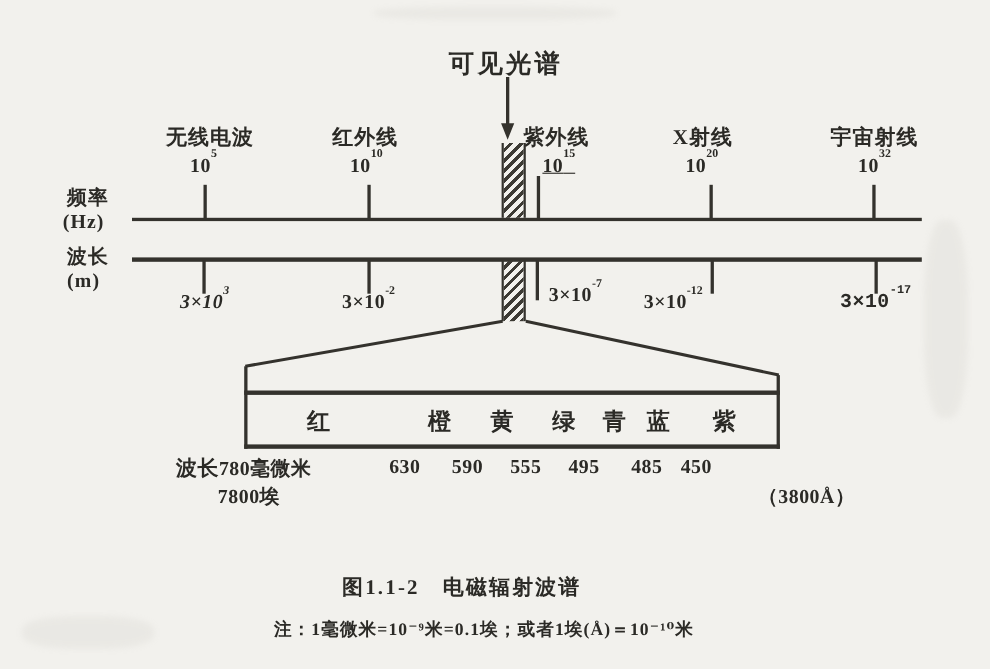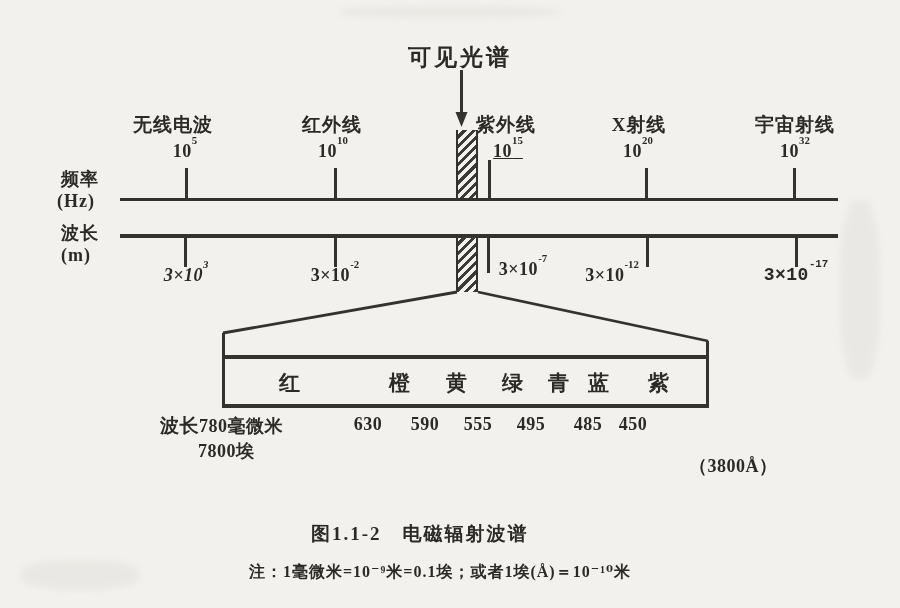--- a/index.html
+++ b/index.html
@@ -47,21 +47,21 @@
     <g>
       <line x1="461.5" y1="70" x2="461.5" y2="114" stroke="#34322d" stroke-width="3"></line>
       <polygon points="455.5,112 467.5,112 461.5,127" fill="#34322d"></polygon>
     </g>
     <g>
       <line x1="457" y1="292" x2="223" y2="333" stroke="#34322d" stroke-width="2.8"></line>
       <line x1="478" y1="292" x2="708" y2="341" stroke="#34322d" stroke-width="2.8"></line>
     </g>
   </svg>
 
-  <div class="lbl" style="left:173px;top:112px;">无线电波</div>
+  <div class="lbl" style="left:191px;top:112px;">无线电波</div>
   <div class="lbl" style="left:332px;top:112px;">红外线</div>
   <div class="lbl" style="left:506px;top:112px;">紫外线</div>
   <div class="lbl" style="left:639px;top:112px;">X射线</div>
   <div class="lbl" style="left:795px;top:112px;">宇宙射线</div>
 
   <div class="num" style="left:185px;top:140px;"><span>10</span><sup>5</sup></div>
   <div class="num" style="left:333px;top:140px;"><span>10</span><sup>10</sup></div>
   <div class="num" style="left:508px;top:140px;text-decoration:underline;"><span>10</span><sup>15</sup></div>
   <div class="num" style="left:638px;top:140px;"><span>10</span><sup>20</sup></div>
   <div class="num" style="left:795px;top:140px;"><span>10</span><sup>32</sup></div>
@@ -111,18 +111,18 @@
   <div class="num left-pos" style="left:160px;top:413px;">
     <span style="font-size:19px;">波长</span><span>780毫微米</span>
   </div>
   <div class="num" style="left:368px;top:414px;">630</div>
   <div class="num" style="left:425px;top:414px;">590</div>
   <div class="num" style="left:478px;top:414px;">555</div>
   <div class="num" style="left:531px;top:414px;">495</div>
   <div class="num" style="left:588px;top:414px;">485</div>
   <div class="num" style="left:633px;top:414px;">450</div>
   <div class="num left-pos" style="left:198px;top:439px;">7800埃</div>
-  <div class="num left-pos" style="left:689px;top:439px;margin-top:15px;">（3800Å）</div>
+  <div class="num left-pos" style="left:689px;top:439px;">（3800Å）</div>
 
   <div class="caption" style="left:311px;top:521px;">图1.1-2　电磁辐射波谱</div>
   <div class="note" style="left:204px;top:562px;">注：1毫微米=10⁻⁹米=0.1埃；或者1埃(Å)＝10⁻¹⁰米</div>
 
 </div>
 
 </body></html>

